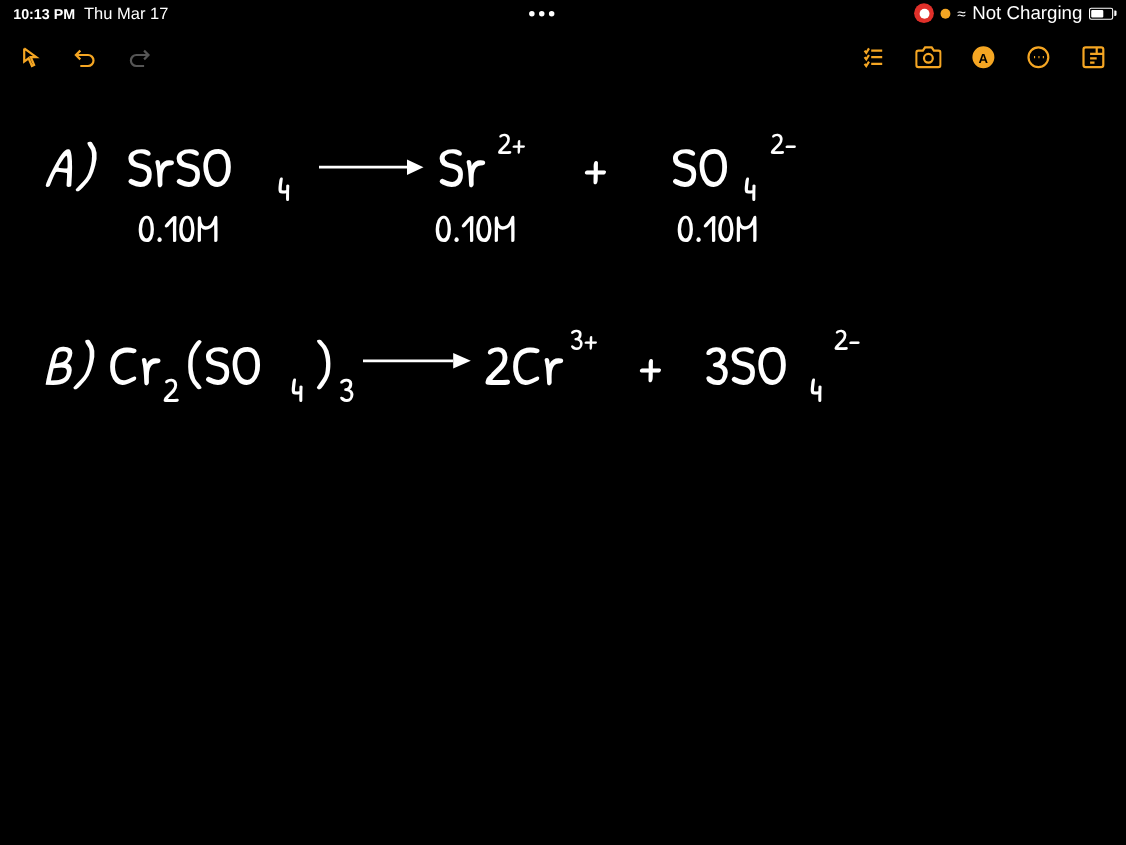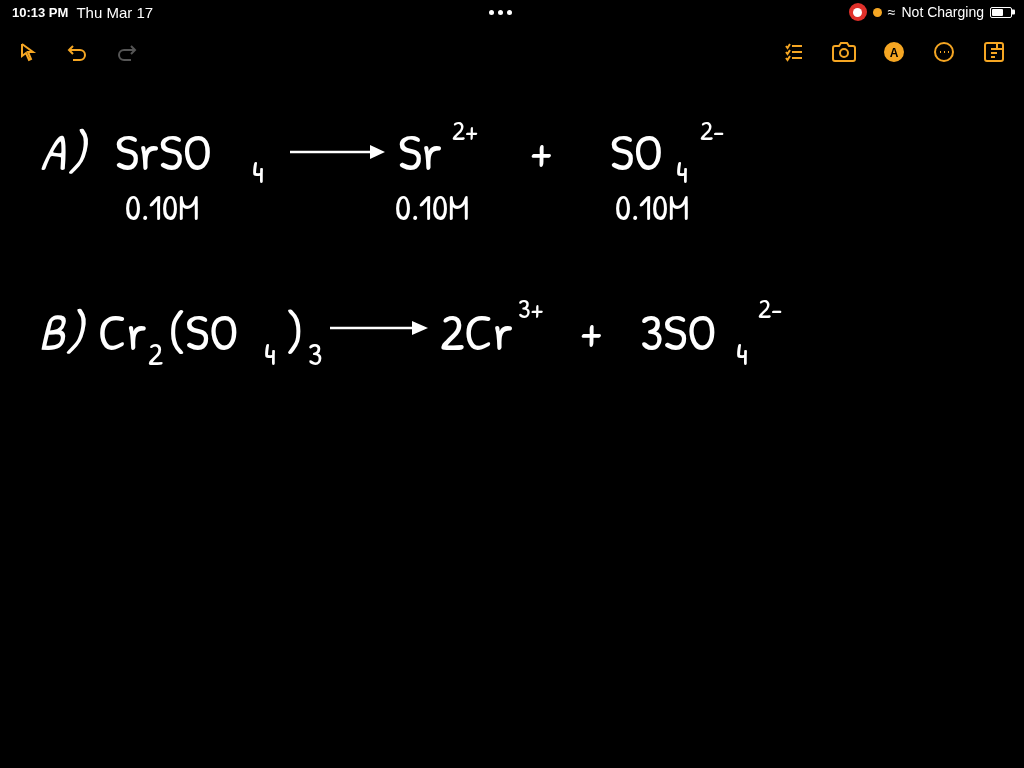--- a/index.html
+++ b/index.html
@@ -196,21 +196,21 @@
     <div class="dot"></div>
     <div class="dot"></div>
     <div class="dot"></div>
   </div>
   <div class="status-right">
     <div class="record-indicator">
       <div class="record-dot"></div>
     </div>
     <div class="orange-dot"></div>
     <span class="wifi-icon">≈</span>
-    <span style="font-size:14px;">Not Charging</span>
+    <span style="font-size:17px;">Not Charging</span>
     <div class="battery-container">
       <div class="battery">
         <div class="battery-fill"></div>
       </div>
     </div>
   </div>
 </div>
 
 <div class="toolbar">
   <div class="toolbar-left">

